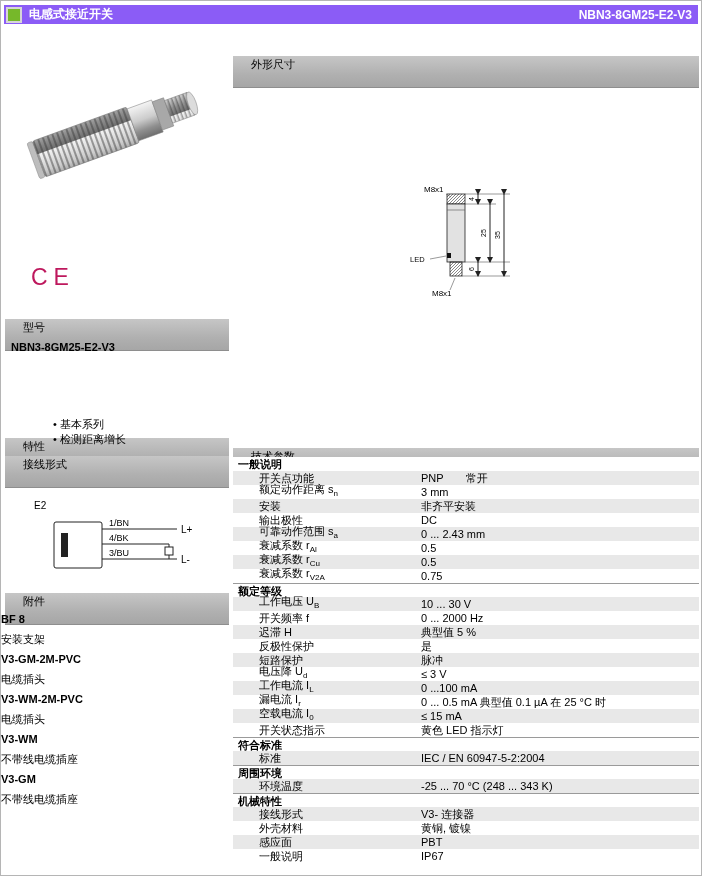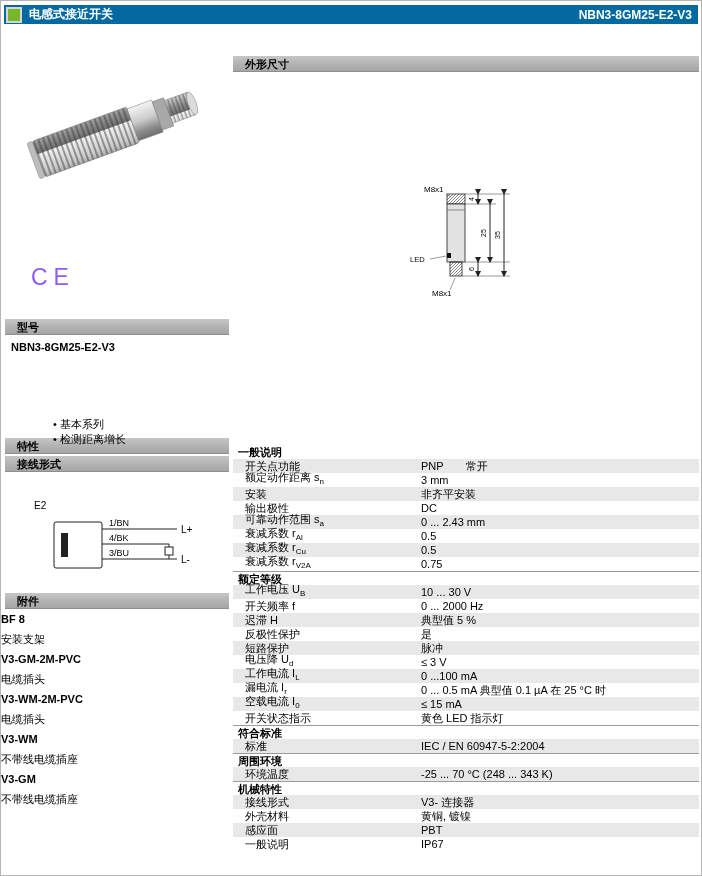--- a/index.html
+++ b/index.html
@@ -5,69 +5,69 @@
   html,body { margin:0; padding:0; background:#fff; }
   .page {
     position:relative; width:702px; height:876px; background:#ffffff;
     border:1px solid #b5b5b5; box-sizing:border-box; overflow:hidden;
     font-family:"Liberation Sans", sans-serif; color:#000;
   }
 
   
   .header-bar {
     position:absolute; left:3px; top:4px; width:694px; height:19px;
-    background:#0369a1; display:flex; align-items:center;
+    background:#8b5cf6; display:flex; align-items:center;
   }
   .logo {
     width:12px; height:12px; background:#76b82a; border:2px solid #d6d6d6;
     margin-left:2px; margin-right:7px; flex:0 0 auto;
   }
   .header-title { font-weight:bold; font-size:12px; color:#fff; }
   .header-part  { margin-left:auto; font-weight:bold; font-size:12px; color:#fff; padding-right:6px; }
 
   
   .sec-bar {
-    position:absolute; height:16px; box-sizing:border-box;
+    position:absolute; height:32px; box-sizing:border-box;
     background:linear-gradient(180deg,#c6c6c6 0%,#b0b0b0 60%,#a6a6a6 100%);
-    font-weight:bold; font-size:11px; line-height:16px; padding-left:12px;
+    font-weight:normal; font-size:11px; line-height:16px; padding-left:18px;
     border-bottom:1px solid #8e8e8e;
   }
   .left-bar  { left:4px;  width:224px; }
   .right-bar { left:232px; width:466px; }
   .bar-model       { top:318px; }
   .bar-features    { top:416px;margin-top:21px; }
   .bar-connection  { top:455px; }
   .bar-accessories { top:592px; }
   .bar-dims        { top:55px; }
   .bar-tech        { top:447px; }
 
   
   .product-photo { position:absolute; left:15px; top:45px; width:200px; height:170px; }
   .ce-mark {
     position:absolute; left:30px; top:263px; font-size:23px; letter-spacing:6px;
-    color:#8b5cf6; font-weight:400;
+    color:#be185d; font-weight:400;
   }
   .model-value { position:absolute; left:10px; top:340px; font-size:11px; font-weight:bold; }
   .features-list { position:absolute; left:10px; top:416px; font-size:11px; }
   .bullet-item { line-height:15px;margin-left:42px; }
   .bullet-item::before { content:"•  "; }
   .wiring { position:absolute; left:8px; top:476px; width:215px; height:108px; }
   .accessories-list { position:absolute; left:0; top:608px; font-size:11px; width:210px; }
   .acc-name { height:20px; line-height:20px; font-weight:bold; }
   .acc-desc { height:20px; line-height:20px; }
 
   
   .dims-area { position:absolute; left:405px; top:183px; width:150px; height:128px; }
 
-  .tech-table { position:absolute; left:232px; top:444px; width:466px; }
+  .tech-table { position:absolute; left:232px; top:456px; width:466px; }
   .trow { display:flex; height:14px; align-items:center; font-size:11px; line-height:14px; box-sizing:border-box; }
   .trow.alt { background:#e8e8e8; }
   .sec-row { font-weight:bold; padding-left:5px; border-top:1px solid #9a9a9a; background:#fff; }
   .sec-row.first { border-top:none; }
-  .lbl { width:188px; padding-left:12px; box-sizing:border-box; white-space:nowrap; overflow:hidden; }
+  .lbl { width:188px; padding-left:26px; box-sizing:border-box; white-space:nowrap; overflow:hidden; }
   .val { flex:1; white-space:nowrap; overflow:hidden; }
   .lbl sub { font-size:8px; }
   .val2 { margin-left:22px; }
 
   
   .svg-line { stroke:#222; stroke-width:1; fill:none; }
   .svg-thin { stroke:#555; stroke-width:0.6; fill:none; }
   text { fill:#000; }
 </style>
 </head>

